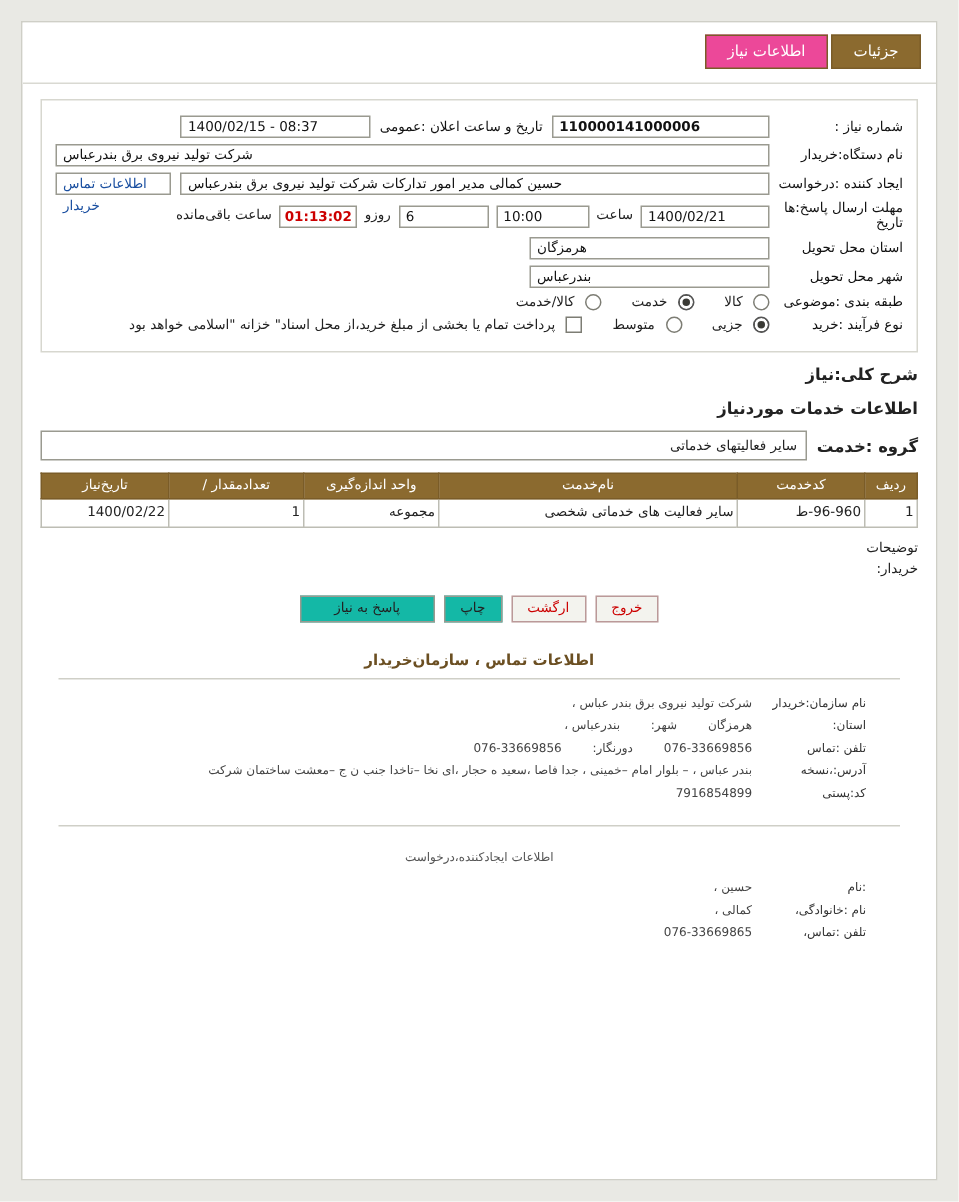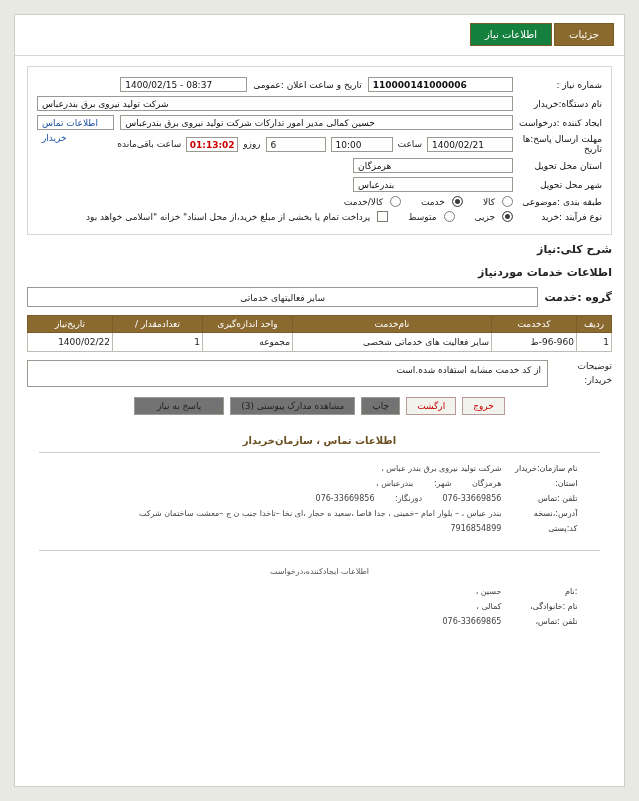--- a/index.html
+++ b/index.html
@@ -32,21 +32,21 @@
     position:relative;background:#fff;
   }
   .topbar .tabs{
     position:absolute;right:10px;top:8px;display:flex;flex-direction:row;
   }
   .tab{
     background:#8b6a2f;color:#fff;font-size:10px;
     padding:5px 14px;margin-left:2px;border:1px solid #7a5c28;
     cursor:pointer;
   }
-  .tab.alt{background:#15803d;}
+  .tab.alt{background:#ec4899;}
   
   .infobox{
     margin:10px 12px 0 12px;border:1px solid #d7d7cf;
     padding:8px 6px 10px 6px;
   }
   table.form{
     width:100%;border-collapse:collapse;
   }
   table.form td{
     padding:2px 3px;vertical-align:middle;
@@ -113,21 +113,21 @@
   
   .noterow{display:flex;margin:8px 12px 0 12px;align-items:stretch;}
   .notelbl{font-size:9px;white-space:nowrap;margin-left:6px;width:58px;line-height:1.5;}
   .notebox{flex:1;border:1px solid #9a9a90;background:#fff;min-height:26px;font-size:9px;padding:4px 6px;text-align:right;box-sizing:border-box;}
   
   .btnrow{
     display:flex;flex-direction:row;justify-content:center;align-items:center;
     gap:6px;margin:10px 0 0 0;
   }
   .btn{
-    border:1px solid #9a9a90;background:#737373;font-size:9px;
+    border:1px solid #9a9a90;background:#14b8a6;font-size:9px;
     padding:3px 10px;cursor:pointer;white-space:nowrap;
   }
   .btn.red{background:#f3f3ee;color:#c00;border-color:#b99;}
   .btn.wide{padding:3px 22px;}
   
   .contact-title{
     text-align:center;font-size:10px;font-weight:bold;color:#6b4f22;
     margin:20px 0 6px 0;
   }
   .hr{border-top:1px solid #cfcfc7;margin:4px 24px;}
@@ -249,21 +249,21 @@
   </div>
 
   <div class="rowline">
     <span class="lbl2">شرح کلی:نیاز</span>
   </div>
 
   <div class="sectitle">اطلاعات خدمات موردنیاز</div>
 
   <div class="rowline">
     <span class="lbl2">گروه :خدمت</span>
-    <div class="bigfield right" style="">سایر فعالیتهای خدماتی</div>
+    <div class="bigfield right" style="text-align:right">سایر فعالیتهای خدماتی</div>
   </div>
 
   <div class="tblwrap">
     <table class="svc">
       <thead>
         <tr>
           <th style="width:30px">ردیف</th>
           <th style="width:80px">کدخدمت</th>
           <th>نام‌خدمت</th>
           <th style="width:85px">واحد اندازه‌گیری</th>
@@ -282,28 +282,26 @@
         </tr>
       </tbody>
     </table>
   </div>
 
   <div class="noterow">
     <div class="notelbl">
       <span>توضیحات</span><br>
       <span>خریدار:</span>
     </div>
-    <div class="notebox">از کد خدمت  مشابه  استفاده شده.است</div>
   </div>
 
   <div class="btnrow">
     <div class="btn red">خروج</div>
     <div class="btn red">ارگشت</div>
     <div class="btn">چاپ</div>
-    <div class="btn">مشاهده مدارک پیوستی (3)</div>
     <div class="btn wide">پاسخ به نیاز</div>
   </div>
 
   <div class="contact-title">اطلاعات  تماس ،  سازمان‌خریدار</div>
   <div class="hr"></div>
 
   <table class="contact">
     <tbody>
         <tr>
       <td class="ck">نام سازمان:خریدار</td>

